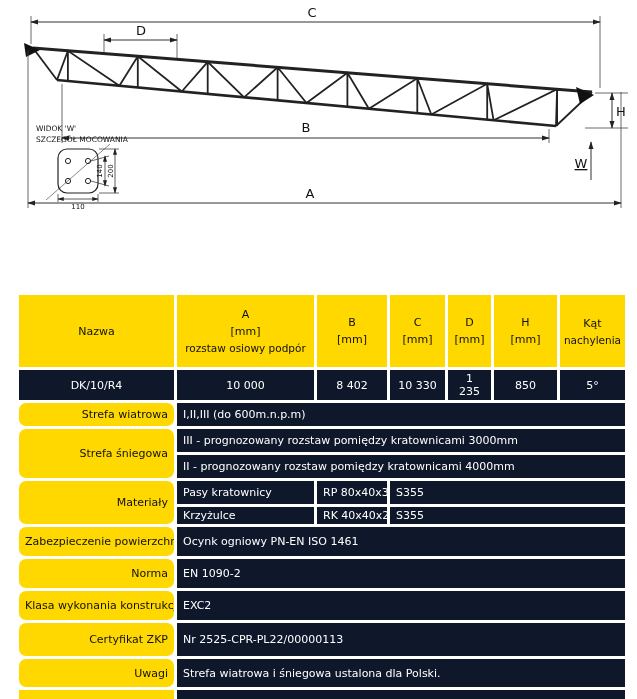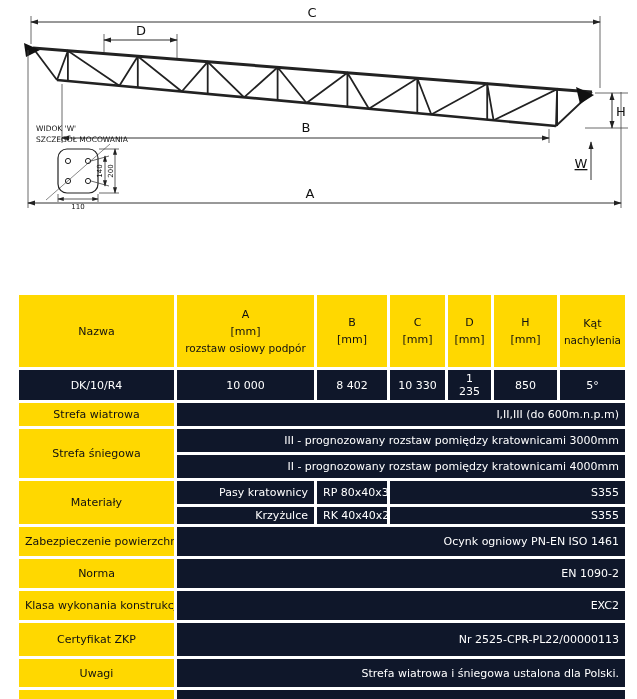--- a/index.html
+++ b/index.html
@@ -19,22 +19,22 @@
   .hole{fill:none;stroke:#222;stroke-width:1;}
   .support{fill:#111;stroke:none;}
   
   .spec-table{border-collapse:separate;border-spacing:3px;table-layout:fixed;
               width:612px;margin:2px 0 0 16px;}
   .spec-table th,.spec-table td{padding:2px 6px;font-size:11px;font-weight:400;
               vertical-align:middle;overflow:hidden;}
   .y{background:#ffd800;color:#111;}
   .g{background:#0f172a;color:#ffffff;}
   .c{text-align:center;}
-  .lab{text-align:center;font-size:10.5px;white-space:nowrap;padding-left:6px;}
-  .val{text-align:right;font-size:10.5px;white-space:nowrap;padding-left:8px;margin-left:40px;}
+  .lab{text-align:right;font-size:10.5px;white-space:nowrap;padding-left:6px;border-radius:7px;}
+  .val{text-align:left;font-size:10.5px;white-space:nowrap;padding-left:8px;margin-left:40px;}
   th.hcell{text-align:center;}
   .hstack{display:flex;flex-direction:column;justify-content:center;align-items:center;gap:4px;}
   .hsub{font-size:10.5px;white-space:nowrap;}
 </style>
 </head>
 <body>
 
 <div class="page">
 
   <svg class="drawing" width="637" height="290" viewBox="0 0 637 290">

